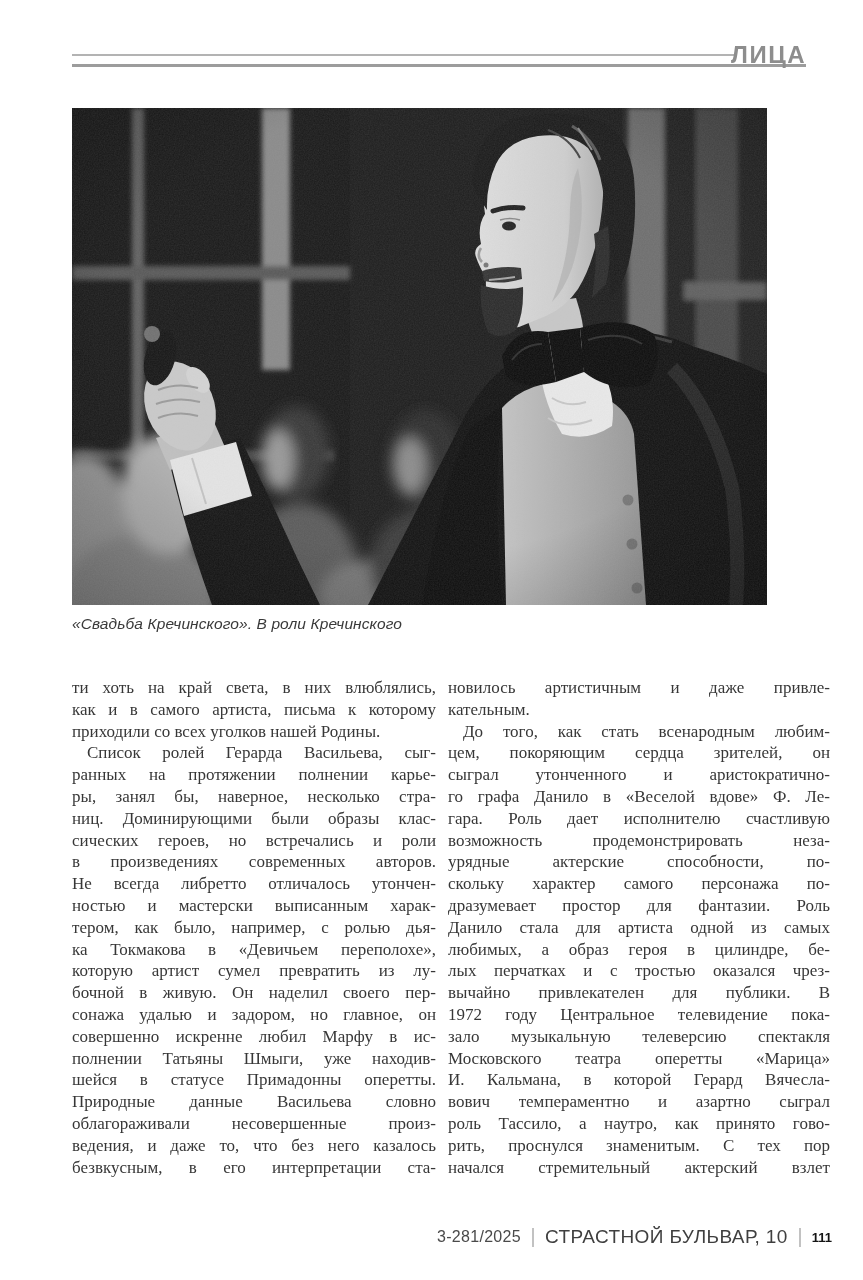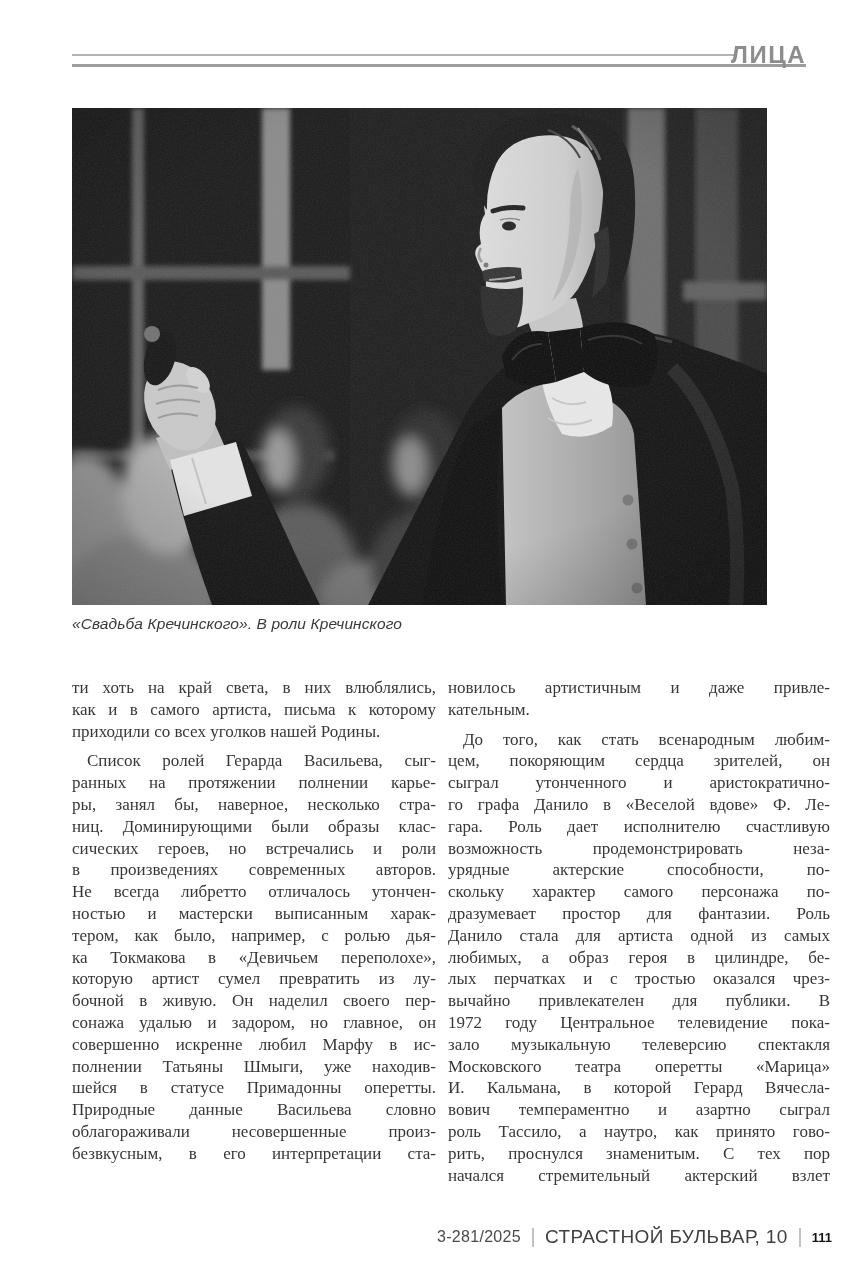--- a/index.html
+++ b/index.html
@@ -24,21 +24,21 @@
   }
   
   .col {
     position:absolute; top:677px; font-family:"Liberation Serif", serif;
     font-size:17px; line-height:21.8px; color:#373737;
   }
   .col-left  { left:72px;  width:364px; }
   .col-right { left:448px; width:382px; }
   .ln   { text-align:justify; height:21.8px; overflow:hidden; }
   .ln.j { text-align-last:justify; }
-  .ln.i { text-indent:15px;margin-top:8px; }
+  .ln.i { text-indent:15px; }
   
   .footer { position:absolute; top:1226px; right:31px; display:flex; align-items:center; gap:11px; }
   .footer-issue { font-size:16px;   color:#4a4a4a; letter-spacing:0.3px; }
   .footer-sep   { width:2px; height:19px; background:#c2c2c2; }
   .footer-mag   { font-size:19px; font-weight:normal; color:#3f3f3f; letter-spacing:0.4px; }
   .footer-page  { font-size:13px; font-weight:bold; color:#141414; }
 </style>
 </head>
 <body>
 
@@ -176,20 +176,21 @@
       <div class="ln j">тером, как было, например, с ролью дья-</div>
       <div class="ln j">ка Токмакова в «Девичьем переполохе»,</div>
       <div class="ln j">которую артист сумел превратить из лу-</div>
       <div class="ln j">бочной в живую. Он наделил своего пер-</div>
       <div class="ln j">сонажа удалью и задором, но главное, он</div>
       <div class="ln j">совершенно искренне любил Марфу в ис-</div>
       <div class="ln j">полнении Татьяны Шмыги, уже находив-</div>
       <div class="ln j">шейся в статусе Примадонны оперетты.</div>
       <div class="ln j">Природные данные Васильева словно</div>
       <div class="ln j">облагораживали несовершенные произ-</div>
+      <div class="ln j">ведения, и даже то, что без него казалось</div>
       <div class="ln j">безвкусным, в его интерпретации ста-</div>
     </div>
   <div class="col col-right">
       <div class="ln j">новилось артистичным и даже привле-</div>
       <div class="ln">кательным.</div>
       <div class="ln j i">До того, как стать всенародным любим-</div>
       <div class="ln j">цем, покоряющим сердца зрителей, он</div>
       <div class="ln j">сыграл утонченного и аристократично-</div>
       <div class="ln j">го графа Данило в «Веселой вдове» Ф. Ле-</div>
       <div class="ln j">гара. Роль дает исполнителю счастливую</div>

